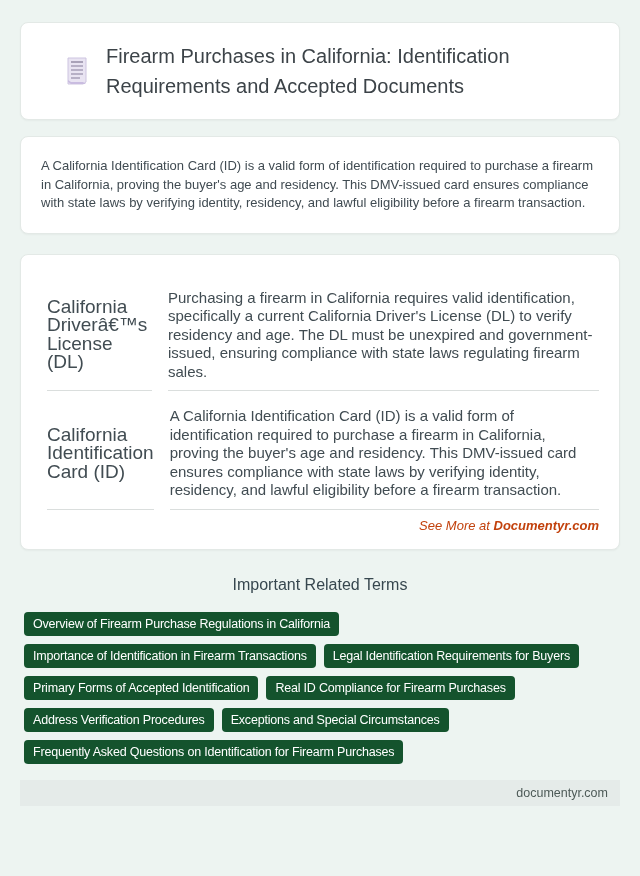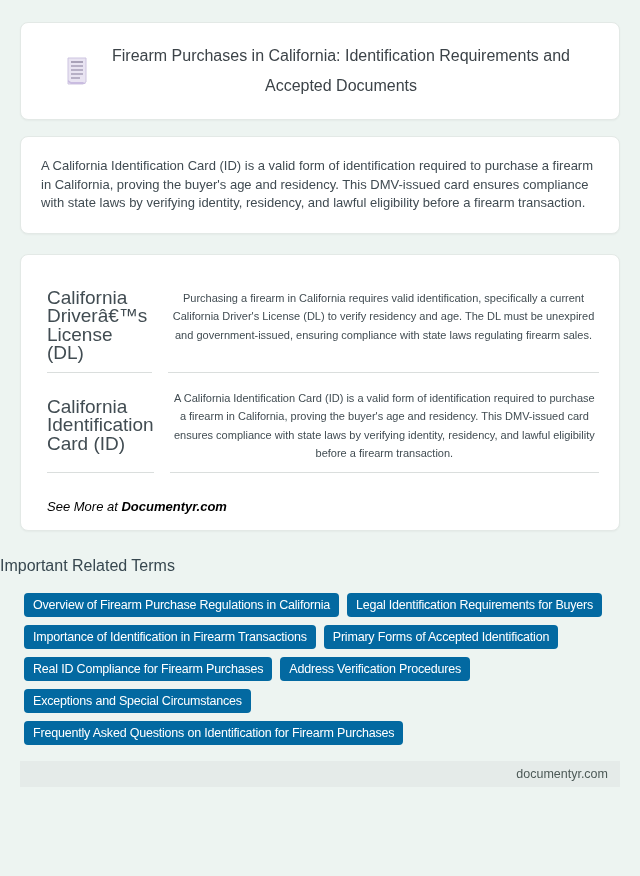--- a/index.html
+++ b/index.html
@@ -20,25 +20,24 @@
   .title-card {
     margin-top: 22px;
     padding: 18px 24px;
     display: flex;
     align-items: center;
     justify-content: center;
     gap: 16px;
   }
   .doc-icon { flex: 0 0 auto; width: 26px; height: 30px; }
   .page-title {
-    font-size: 16px;
+    font-size: 20px;
     line-height: 30px;
     font-weight: 400;
     color: #3c4348;
-    text-align: center;
     max-width: 470px;
   }
   
   .intro-card {
     margin-top: 16px;
     padding: 20px;
   }
   .intro-text {
     font-size: 13px;
     line-height: 18.5px;
@@ -61,50 +60,49 @@
     font-size: 19px;
     line-height: 18.5px;
     color: #414c52;
     align-self: stretch;
     display: flex;
     flex-direction: column;
     justify-content: center;
   }
   .tcell-desc {
     flex: 1;
-    font-size: 11px;
+    font-size: 15px;
     line-height: 18.5px;
     color: #414c52;
-    text-align: center;
   }
   .see-more {
-    margin-top: 18px;
-    text-align: left;
+    text-align: right;
     font-size: 13px;
     font-style: italic;
-    color: #000000;
+    color: #c2410c;
   }
   .see-more b { font-weight: 700; }
   
   .terms-heading {
     margin-top: 26px;
     margin-bottom: 18px;
+    text-align: center;
     font-size: 16px;
     font-weight: 400;
     color: #37474f;
   }
   .tags {
     margin: 0 24px;
     display: flex;
     flex-wrap: wrap;
     gap: 8px;
   }
   .tag {
     display: inline-block;
-    background: #0369a1;
+    background: #14532d;
     color: #ffffff;
     font-size: 12.5px;
     line-height: 16px;
     letter-spacing: -0.2px;
     padding: 4px 9px;
     border-radius: 4px;
     cursor: pointer;
     white-space: nowrap;
   }
   
@@ -163,23 +161,23 @@
     <span>See More at </span><b>Documentyr.com</b>
   </div>
 </div>
 
 <h2 class="terms-heading">Important Related Terms</h2>
 
 <div class="tags">
 
     <span class="tag">Overview of Firearm Purchase Regulations in California</span>
 
+    <span class="tag">Importance of Identification in Firearm Transactions</span>
+
     <span class="tag">Legal Identification Requirements for Buyers</span>
-
-    <span class="tag">Importance of Identification in Firearm Transactions</span>
 
     <span class="tag">Primary Forms of Accepted Identification</span>
 
 
     <span class="tag">Real ID Compliance for Firearm Purchases</span>
 
     <span class="tag">Address Verification Procedures</span>
 
 
     <span class="tag">Exceptions and Special Circumstances</span>

